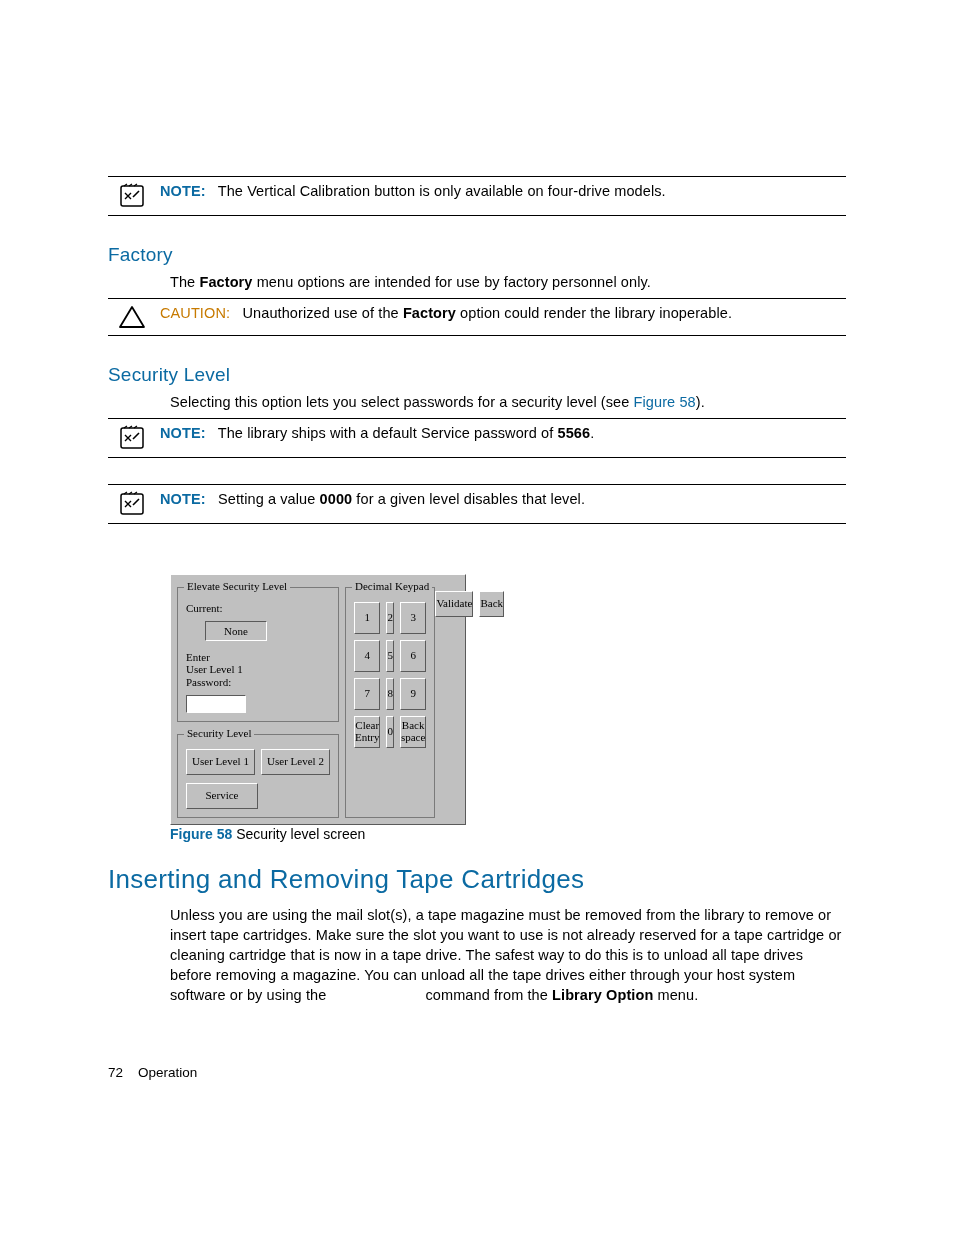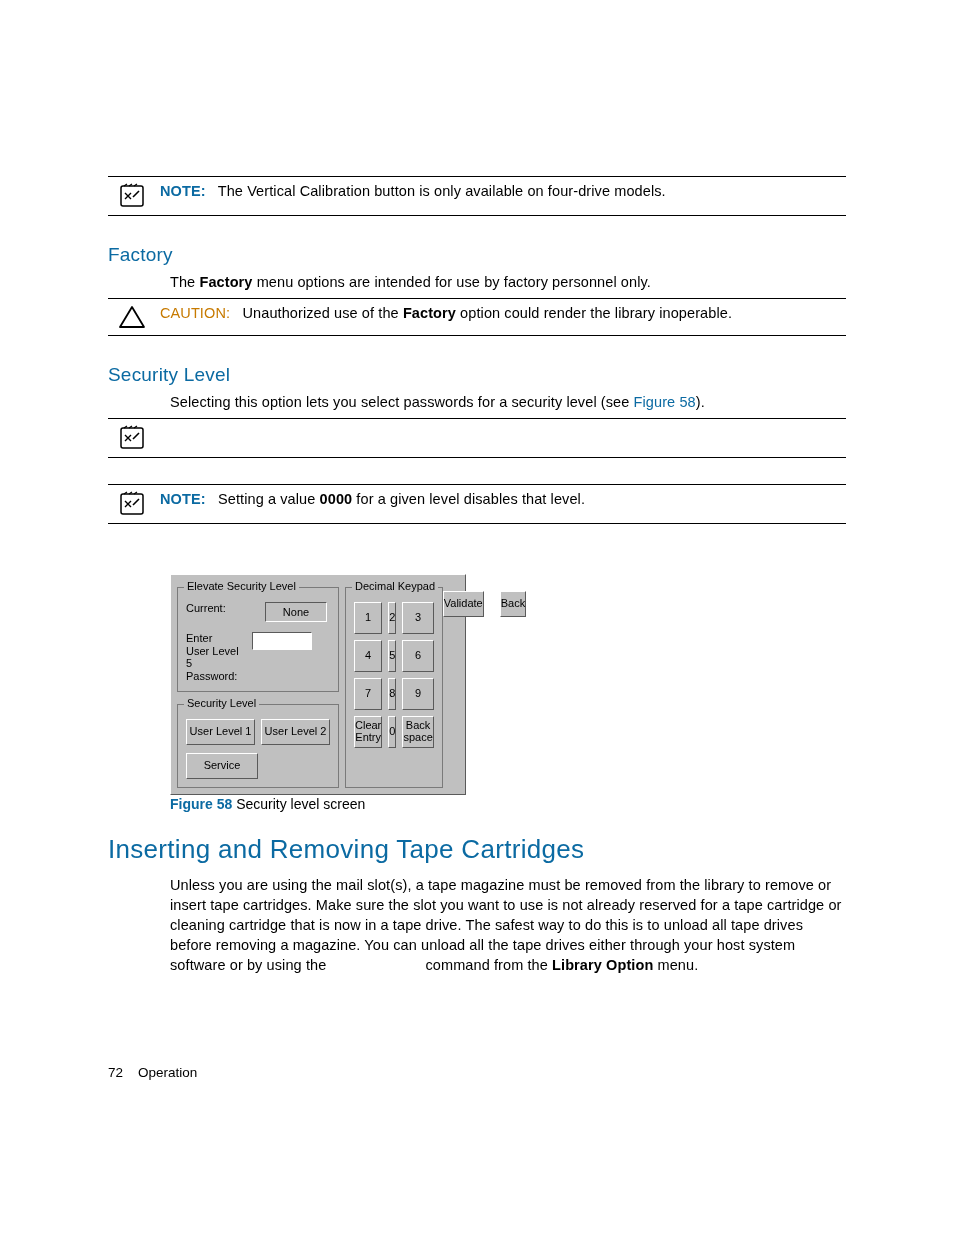--- a/index.html
+++ b/index.html
@@ -79,21 +79,21 @@
   
   .screen {
     width: 296px;
     margin: 50px 0 0 62px;
     background: #c0c0c0;
     border-top: 1px solid #fff;
     border-left: 1px solid #fff;
     border-right: 1px solid #5a5a5a;
     border-bottom: 1px solid #5a5a5a;
     padding: 6px;
-    font-family: Liberation Sans, sans-serif;
+    font-family: Liberation Serif, serif;
     font-size: 11px;
     color: #000;
     display: flex;
     gap: 6px;
     box-sizing: border-box;
   }
   .scr-left { width: 162px; display:flex; flex-direction:column; gap:6px;}
   .scr-right { width: 110px; display:flex; }
   .groupbox {
     border: 1px solid #7a7a7a;
@@ -102,21 +102,21 @@
     margin-top: 6px;
   }
   .groupbox-title {
     position: absolute;
     top: -8px;
     left: 6px;
     background: #c0c0c0;
     padding: 0 3px;
     font-size: 11px;
   }
-  .row { display:flex; align-items:flex-start; gap:6px; margin-bottom:10px;}
+  .row { display:flex; align-items:flex-start; gap:6px; margin-bottom:10px;flex-direction:column;}
   .lbl { font-size:11px; line-height:1.15;}
   .valbox {
     border-top: 1px solid #5a5a5a;
     border-left: 1px solid #5a5a5a;
     border-right: 1px solid #fff;
     border-bottom: 1px solid #fff;
     background: #c0c0c0;
     height: 18px; width: 60px;
     display:flex; align-items:center; justify-content:center;
     font-size:11px;
@@ -143,21 +143,21 @@
     font-size: 11px;
     line-height: 1.05;
     display:flex; align-items:center; justify-content:center;
     text-align:center;
     cursor: default;
   }
   .btn-sm { width:70px; height:24px;}
   .btn-half { flex:1 1 0; height:24px; }
   .keypad { display:grid; grid-template-columns: repeat(3, 1fr); gap:6px; padding-bottom:4px;}
   .key { height:30px; }
-  .bottom-row { display:flex; gap:16px; margin-top:10px;}
+  .bottom-row { display:flex; gap:6px; margin-top:10px;}
   .svc-row { display:flex; gap:6px;}
 </style>
 </head>
 <body>
 
 <div class="page">
 
   <div class="callout">
     <hr class="rule">
     <div class="callout-body">
@@ -201,20 +201,24 @@
 
   <div class="callout">
     <hr class="rule">
     <div class="callout-body">
       <svg width="28" height="26" viewBox="0 0 28 26">
         <rect x="3" y="3" width="22" height="20" rx="2" fill="none" stroke="#000" stroke-width="1.5"></rect>
         <path d="M6 3 l3 -2 M11 3 l3 -2 M16 3 l3 -2" stroke="#000" stroke-width="1.2" fill="none"></path>
         <path d="M7 10 l6 6 M7 16 l6 -6" stroke="#000" stroke-width="1.4"></path>
         <path d="M15 14 l6 -6" stroke="#000" stroke-width="1.6"></path>
       </svg>
+      <div>
+        <span class="note-label">NOTE:</span>&nbsp;&nbsp;
+        <span>The library ships with a default Service password of </span><span class="bold">5566</span><span>.</span>
+      </div>
     </div>
     <hr class="rule">
   </div>
 
   <div class="callout" style="margin-top:26px;">
     <hr class="rule">
     <div class="callout-body">
       <svg width="28" height="26" viewBox="0 0 28 26">
         <rect x="3" y="3" width="22" height="20" rx="2" fill="none" stroke="#000" stroke-width="1.5"></rect>
         <path d="M6 3 l3 -2 M11 3 l3 -2 M16 3 l3 -2" stroke="#000" stroke-width="1.2" fill="none"></path>
@@ -232,21 +236,21 @@
   <div class="screen">
     <div class="scr-left">
       <div class="groupbox">
         <div class="groupbox-title">Elevate Security Level</div>
         <div class="row">
           <div class="lbl" style="width:54px;">Current:</div>
           <div class="valbox">None</div>
         </div>
         <div class="row" style="margin-bottom:0;">
           <div class="lbl" style="width:60px; white-space:pre-line;">Enter
-User Level 5
+User Level 1
 Password:</div>
           <input class="input" type="text" value="" style="">
         </div>
       </div>
       <div class="groupbox">
         <div class="groupbox-title">Security Level</div>
         <div class="svc-row" style="margin-bottom:8px;">
           <div class="btn btn-half">User Level 1</div>
           <div class="btn btn-half">User Level 2</div>
         </div>

